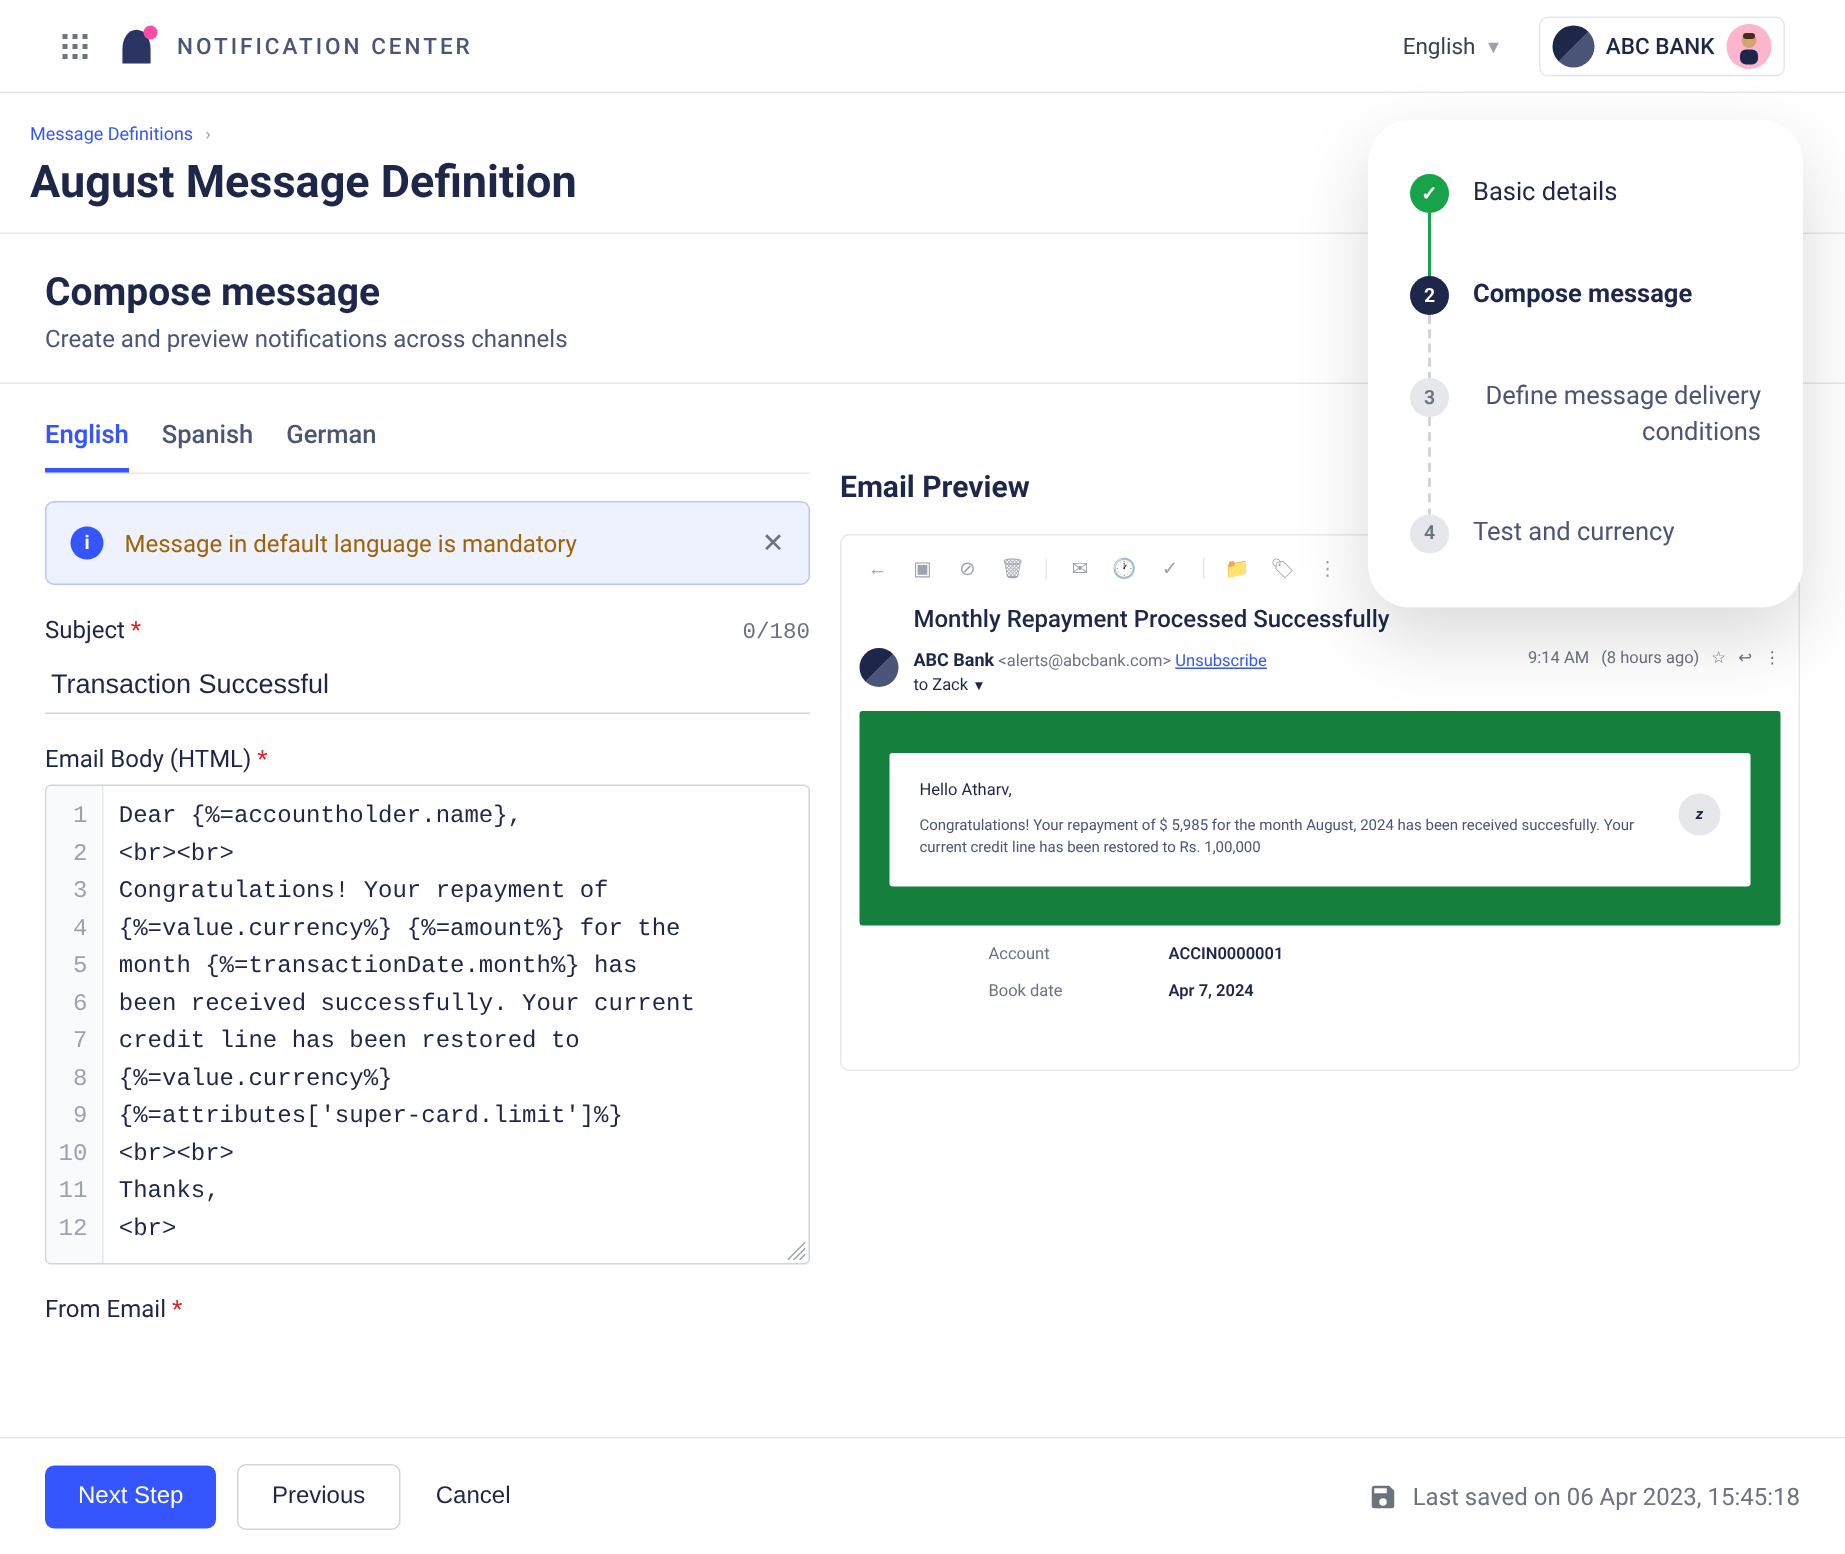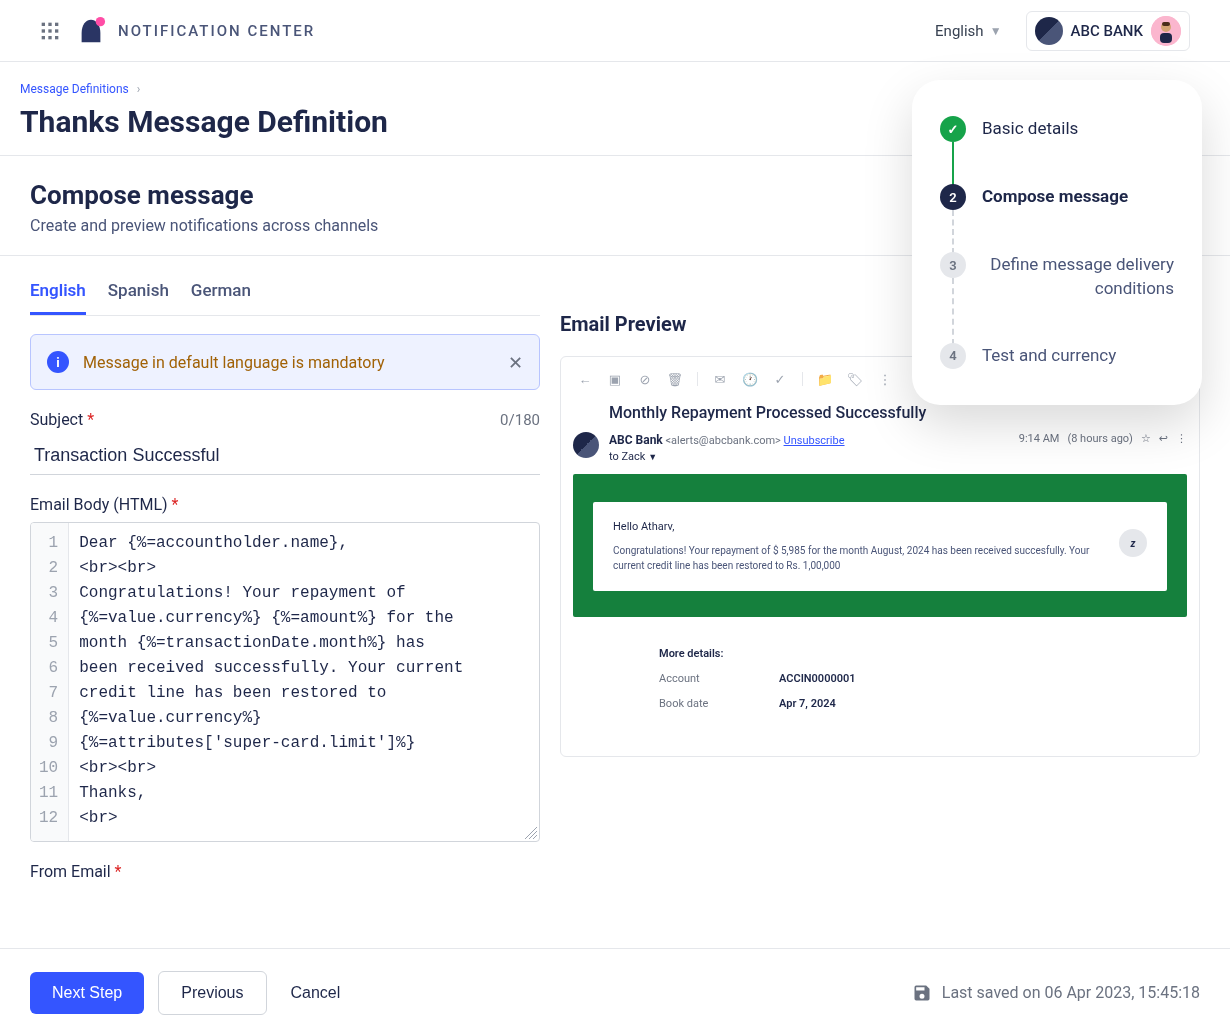--- a/index.html
+++ b/index.html
@@ -45,21 +45,21 @@
 
 .info-banner { display: flex; align-items: center; border: 1px solid #b8c5ff; background: #eef2ff; border-radius: 6px; padding: 16px; margin-bottom: 20px; }
 .info-icon { width: 22px; height: 22px; border-radius: 50%; background: #3455ff; color: #fff; display: flex; align-items: center; justify-content: center; font-size: 13px; font-weight: 700; margin-right: 14px; }
 .info-text { flex: 1; font-size: 16px; color: #a16207; }
 .close-x { color: #6b7280; cursor: pointer; font-size: 18px; }
 
 
 .field { margin-bottom: 20px; }
 .field-label { display: flex; justify-content: space-between; align-items: baseline; font-size: 16px; color: #1e2749; margin-bottom: 8px; }
 .req { color: #dc2626; }
-.counter { color: #6b7280; font-size: 15px; }
+.counter { color: #6b7280; font-size: 15px; font-family: Liberation Mono, monospace; }
 .text-input { width: 100%; border: none; border-bottom: 1px solid #d1d5db; font-size: 18px; padding: 8px 4px; color: #1e2749; outline: none; }
 
 
 .code-editor { border: 1px solid #d1d5db; border-radius: 4px; display: flex; font-family: 'Courier New', monospace; font-size: 16px; line-height: 25px; height: 320px; overflow: hidden; position: relative; }
 .gutter { background: #f9fafb; padding: 8px 10px 8px 8px; text-align: right; color: #9ca3af; border-right: 1px solid #e5e7eb; user-select: none; }
 .gutter div { height: 25px; }
 .code-content { padding: 8px 10px; color: #1e2749; white-space: pre-wrap; word-break: break-word; flex: 1; }
 .resize-handle { position: absolute; bottom: 2px; right: 2px; width: 12px; height: 12px; color: #9ca3af; }
 
 
@@ -94,21 +94,21 @@
 .step-line.dashed { background: none; border-left: 2px dashed #d1d5db; }
 .step-badge { width: 26px; height: 26px; border-radius: 50%; display: flex; align-items: center; justify-content: center; font-size: 13px; font-weight: 600; flex-shrink: 0; z-index: 1; }
 .step-badge.done { background: #16a34a; color: #fff; }
 .step-badge.current { background: #1e2749; color: #fff; }
 .step-badge.pending { background: #e5e7eb; color: #6b7280; }
 .step-label { font-size: 17px; color: #1e2749; line-height: 1.4; padding-top: 1px; }
 .step.current-step .step-label { font-weight: 700; }
 .step.pending-step .step-label { color: #4a5578; text-align: right; }
 
 
-.footer-bar { position: absolute; bottom: 0; left: 0; right: 0; height: 88px; border-top: 1px solid #e5e7eb; background: #fff; display: flex; align-items: center; padding: 0 30px; justify-content: space-between; }
+.footer-bar { position: absolute; bottom: 0; left: 0; right: 0; height: 78px; border-top: 1px solid #e5e7eb; background: #fff; display: flex; align-items: center; padding: 0 30px; justify-content: space-between; }
 .footer-left { display: flex; align-items: center; gap: 14px; }
 .btn { font-size: 16px; padding: 12px 22px; border-radius: 6px; cursor: pointer; border: none; font-weight: 500; }
 .btn-primary { background: #3455ff; color: #fff; }
 .btn-outline { background: #fff; border: 1px solid #d1d5db; color: #1e2749; }
 .btn-text { background: none; color: #1e2749; padding: 12px 10px; }
 .footer-right { display: flex; align-items: center; gap: 10px; color: #6b7280; font-size: 16px; }
 .save-icon { width: 20px; height: 20px; }
 
 
 .avatar svg { width: 100%; height: 100%; }
@@ -157,21 +157,21 @@
       </div>
     </div>
   </div>
 </div>
 
 <div class="page-head">
   <div class="breadcrumb">
     <a>Message Definitions</a>
     <span class="chev">›</span>
   </div>
-  <h1 class="page-title">Thanks Message Definition</h1>
+  <h1 class="page-title">August Message Definition</h1>
 </div>
 
 <div class="compose-head">
   <h2 class="section-title">Compose message</h2>
   <p class="section-sub">Create and preview notifications across channels</p>
 </div>
 
 <div class="main">
   <div class="col-left">
     <div class="lang-tabs">
@@ -275,21 +275,20 @@
       <div class="email-body-box">
         <div class="email-inner">
           <div class="email-hello">Hello Atharv,</div>
           <div class="email-text">
             <span>Congratulations! Your repayment of $ 5,985 for the month August, 2024 has been received succesfully. Your current credit line has been restored to Rs. 1,00,000</span>
             <div class="brand-circle">z</div>
           </div>
         </div>
       </div>
       <div style="padding:0 20px 34px 86px;">
-        <div class="email-more">More details:</div>
         <div class="email-detail-row">
           <span class="k">Account</span>
           <span class="v">ACCIN0000001</span>
         </div>
         <div class="email-detail-row">
           <span class="k">Book date</span>
           <span class="v">Apr 7, 2024</span>
         </div>
       </div>
     </div>

